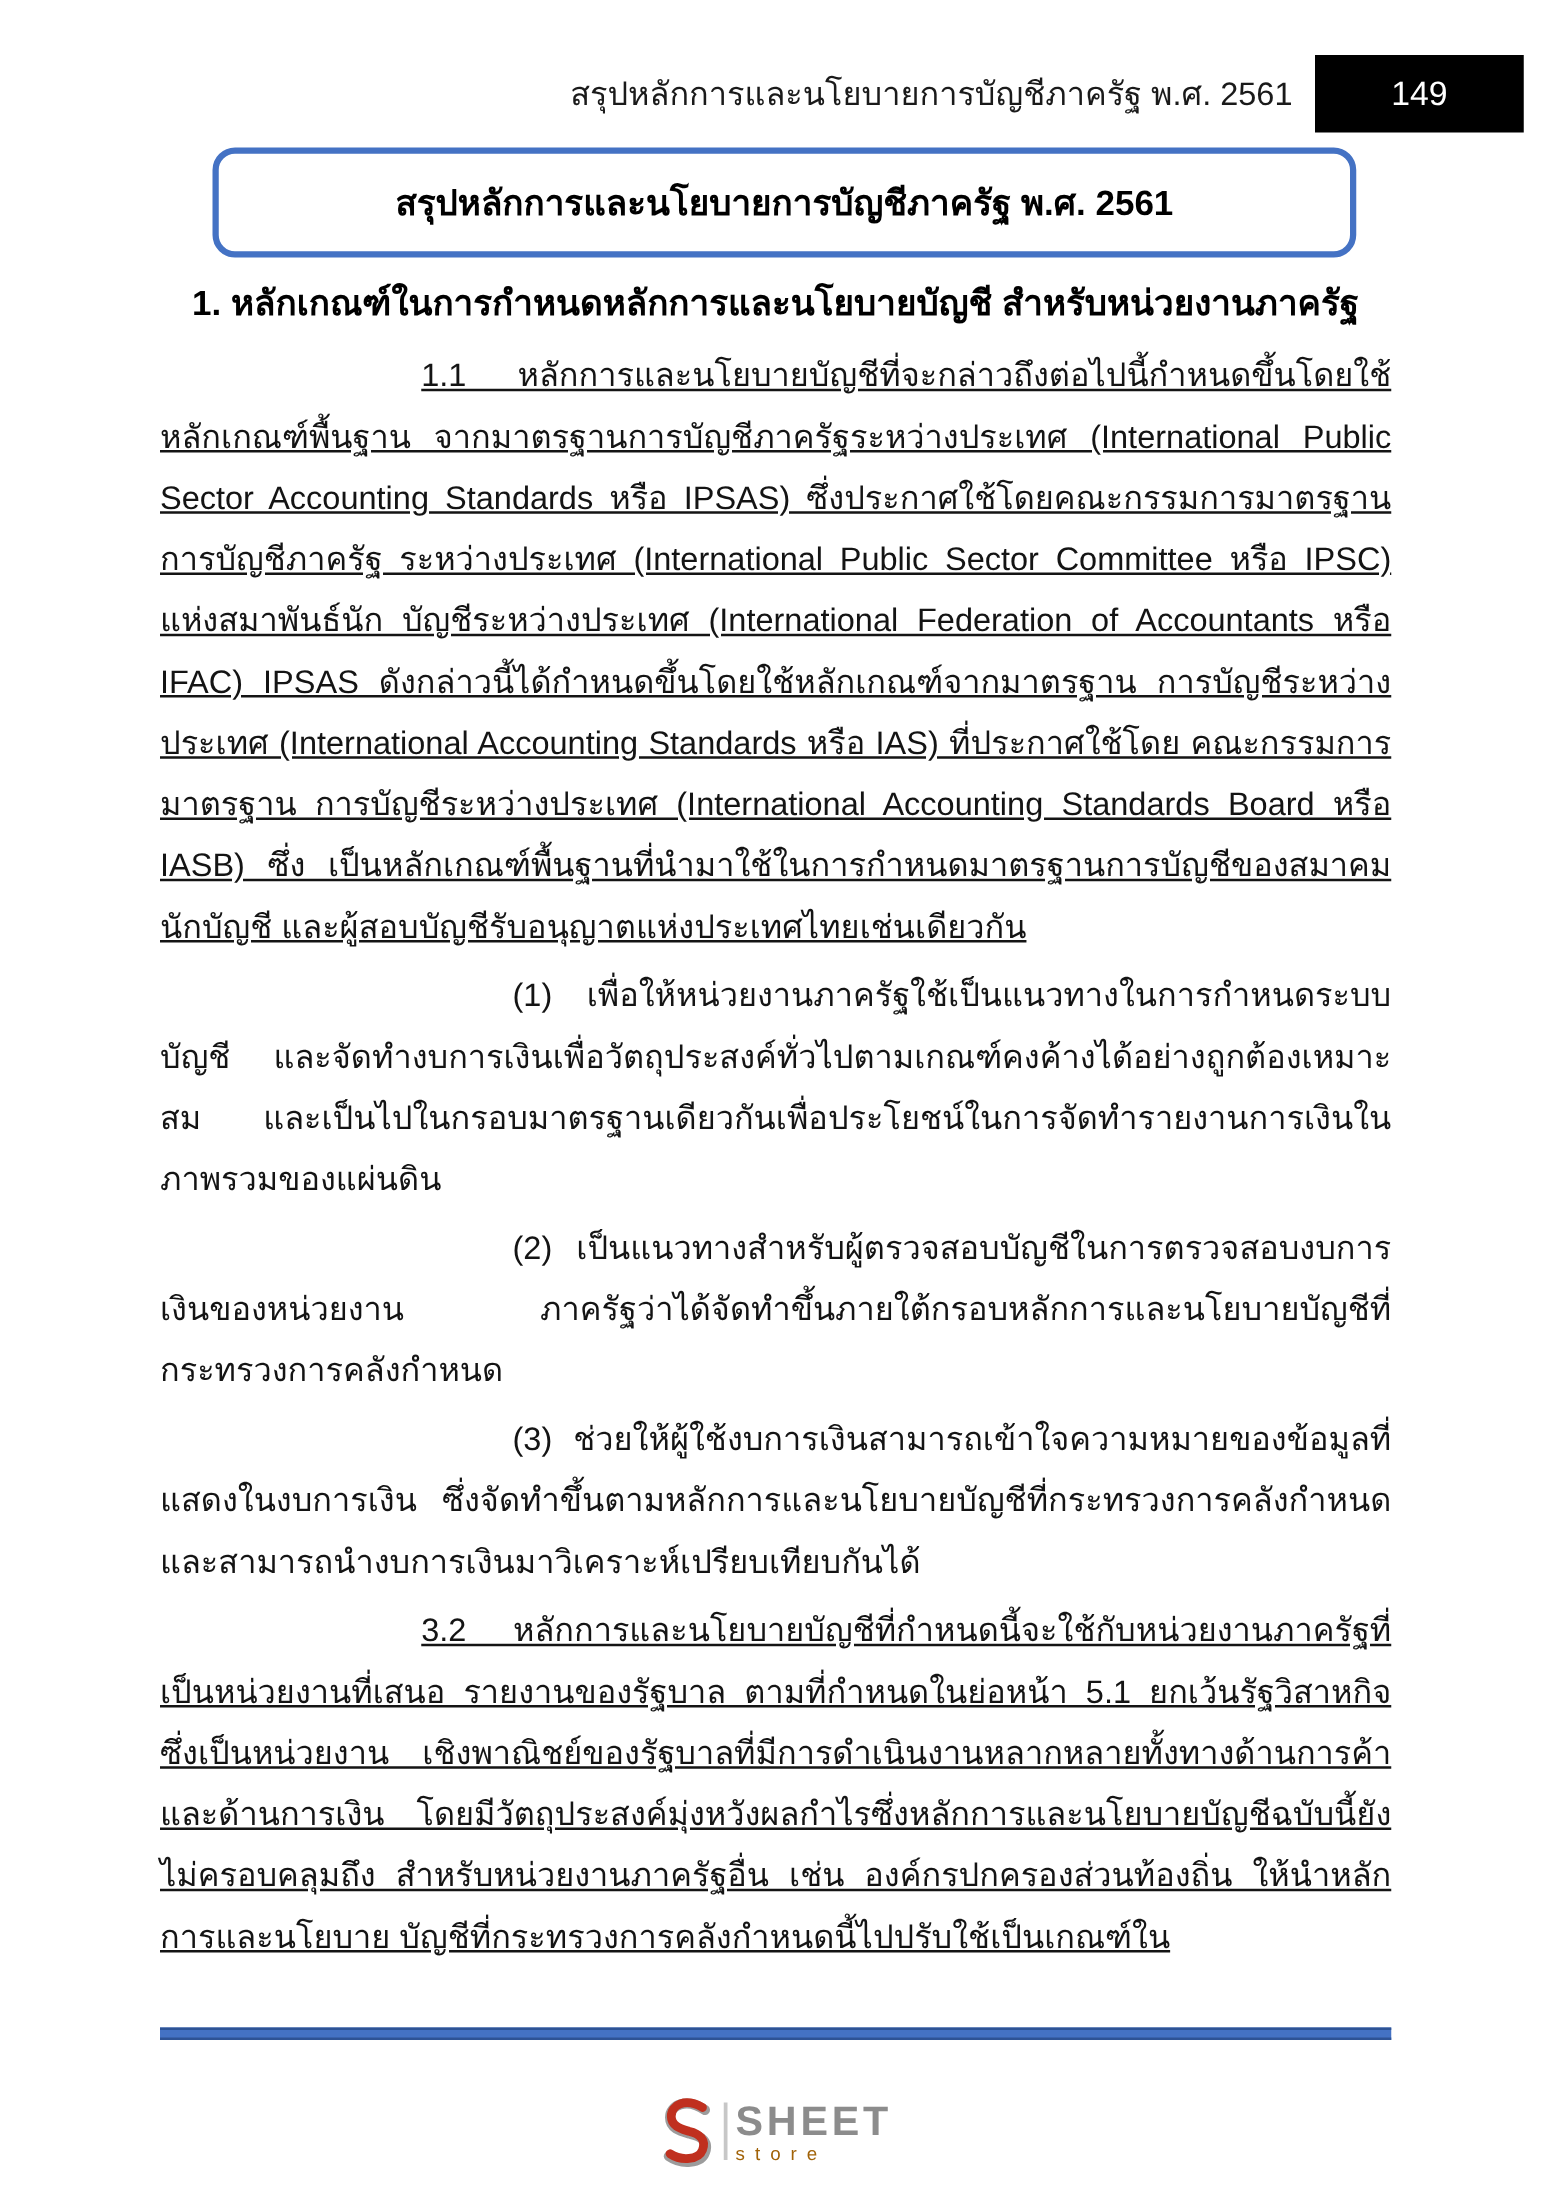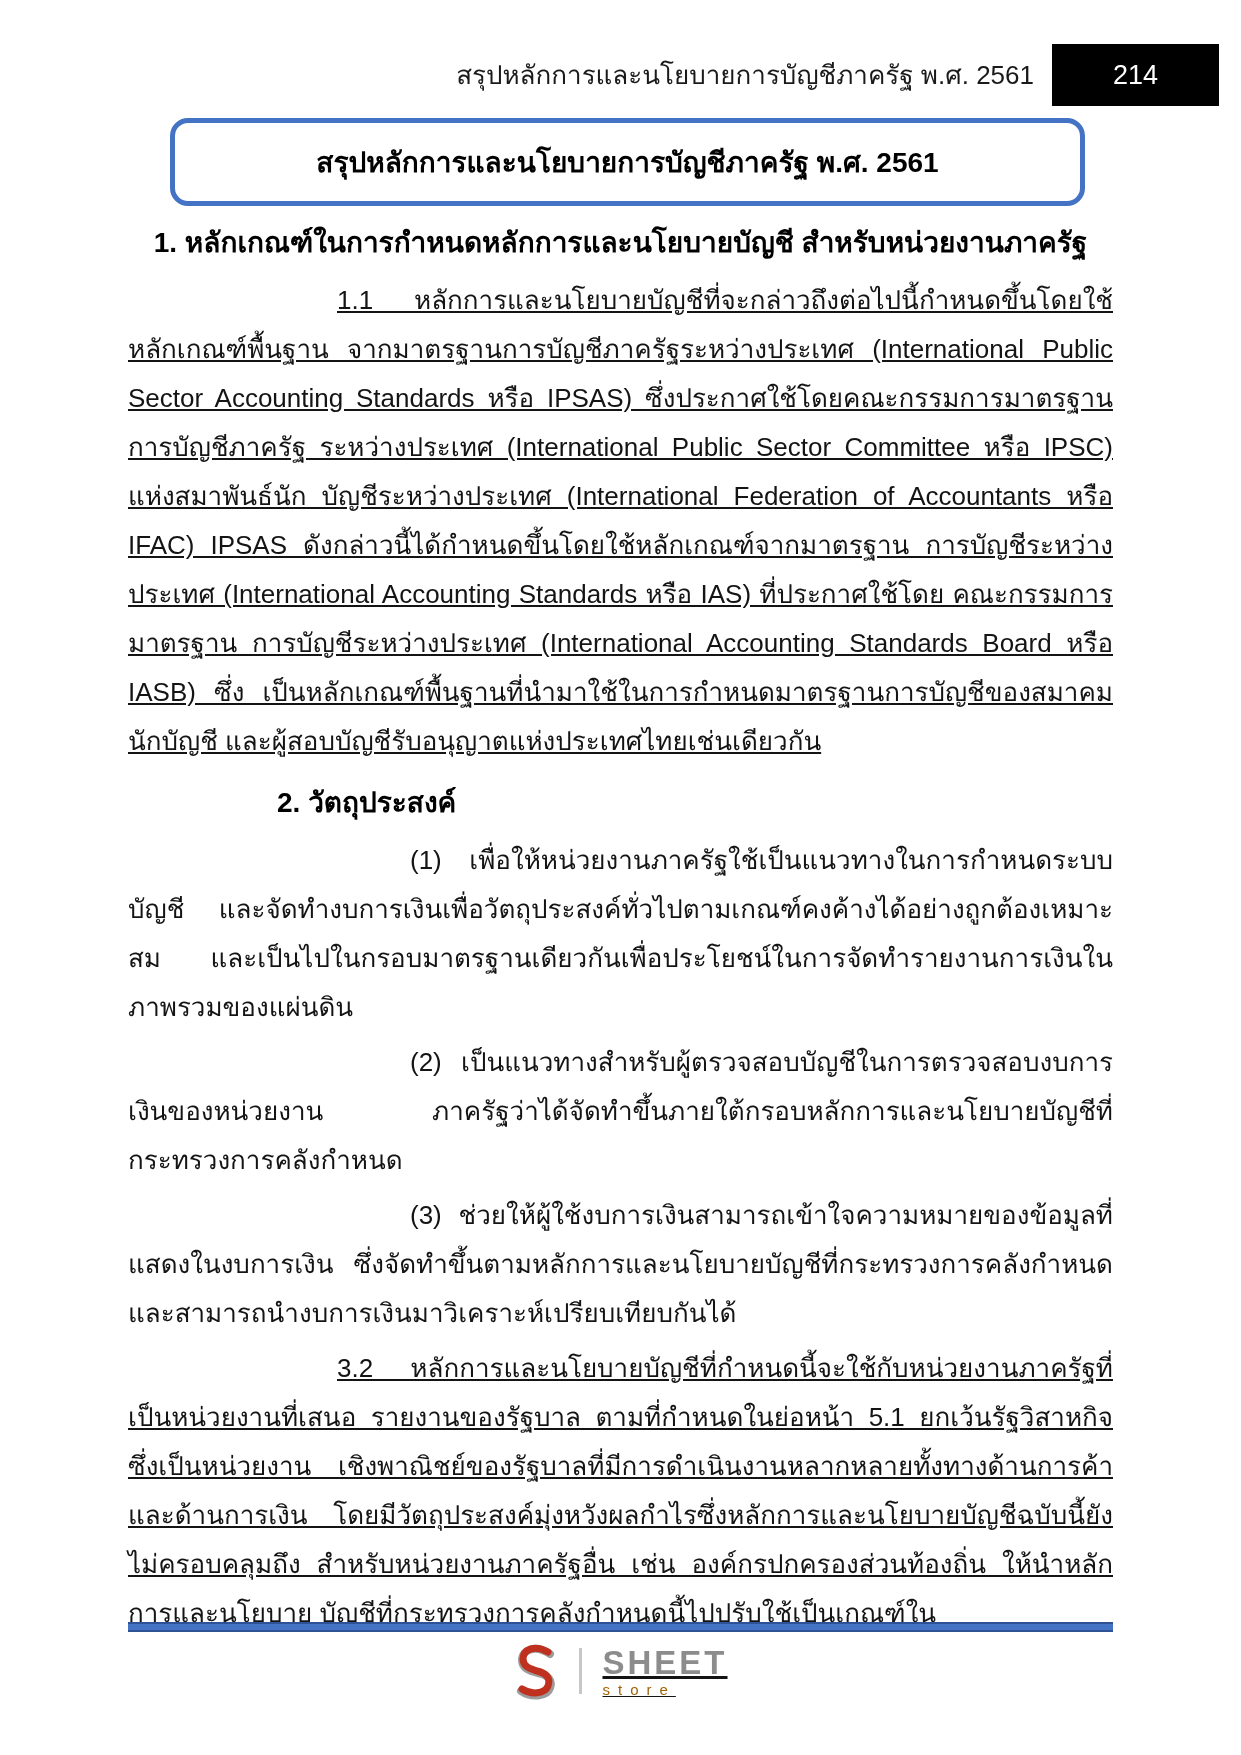--- a/index.html
+++ b/index.html
@@ -44,54 +44,53 @@
   .para{margin:6px 0;text-indent:209px;text-decoration:underline;}
   .item{margin:6px 0;text-indent:282px;}
 
   
   .footer-bar{
     position:absolute;top:1622px;left:128px;width:985px;height:10px;
     box-sizing:border-box;background:#4472C4;
     border-top:2px solid #2E5395;border-bottom:2px solid #2E5395;
   }
   .footer-logo{
-    position:absolute;top:1642px;left:0;width:100%;
-    display:flex;align-items:center;justify-content:center;gap:20px;text-decoration:underline;
+    position:absolute;top:1676px;left:0;width:100%;
+    display:flex;align-items:center;justify-content:center;gap:6px;
   }
   .logo-mark{display:inline-flex;align-items:center;}
   .logo-divider{width:3px;height:46px;background:#c7c7c7;display:inline-block;}
   .logo-textblock{display:flex;flex-direction:column;align-items:flex-start;line-height:1;}
   .logo-name{
     font-weight:bold;font-size:33px;color:#8C8C8C;letter-spacing:3px;
   }
   .logo-sub{
     font-size:15px;color:#a16207;letter-spacing:8px;margin-top:3px;
   }
 </style>
 </head>
 <body>
 
 <div class="page">
 
   <header class="page-header">
     <div class="running-title">สรุปหลักการและนโยบายการบัญชีภาครัฐ พ.ศ. 2561</div>
     <div class="page-number-box">
-      <span>214</span>
+      <span>149</span>
     </div>
   </header>
 
   <div class="title-box">
     <span class="title-text">สรุปหลักการและนโยบายการบัญชีภาครัฐ พ.ศ. 2561</span>
   </div>
 
   <main class="content">
     <h2 class="sec-heading centered">1. หลักเกณฑ์ในการกำหนดหลักการและนโยบายบัญชี สำหรับหน่วยงานภาครัฐ</h2>
     <p class="para">1.1 หลักการและนโยบายบัญชีที่จะกล่าวถึงต่อไปนี้กำหนดขึ้นโดยใช้หลักเกณฑ์พื้นฐาน จากมาตรฐานการบัญชีภาครัฐระหว่างประเทศ (International Public Sector Accounting Standards หรือ IPSAS) ซึ่งประกาศใช้โดยคณะกรรมการมาตรฐานการบัญชีภาครัฐ ระหว่างประเทศ (International Public Sector Committee หรือ IPSC) แห่งสมาพันธ์นัก บัญชีระหว่างประเทศ (International Federation of Accountants หรือ IFAC) IPSAS ดังกล่าวนี้ได้กำหนดขึ้นโดยใช้หลักเกณฑ์จากมาตรฐาน การบัญชีระหว่างประเทศ (International Accounting Standards หรือ IAS) ที่ประกาศใช้โดย คณะกรรมการมาตรฐาน การบัญชีระหว่างประเทศ (International Accounting Standards Board หรือ IASB) ซึ่ง เป็นหลักเกณฑ์พื้นฐานที่นำมาใช้ในการกำหนดมาตรฐานการบัญชีของสมาคมนักบัญชี และผู้สอบบัญชีรับอนุญาตแห่งประเทศไทยเช่นเดียวกัน</p>
 
-    <h2 class="sec-heading">2. วัตถุประสงค์</h2>
     <p class="item">(1) เพื่อให้หน่วยงานภาครัฐใช้เป็นแนวทางในการกำหนดระบบบัญชี และจัดทำงบการเงินเพื่อวัตถุประสงค์ทั่วไปตามเกณฑ์คงค้างได้อย่างถูกต้องเหมาะสม และเป็นไปในกรอบมาตรฐานเดียวกันเพื่อประโยชน์ในการจัดทำรายงานการเงินใน ภาพรวมของแผ่นดิน</p>
     <p class="item">(2) เป็นแนวทางสำหรับผู้ตรวจสอบบัญชีในการตรวจสอบงบการเงินของหน่วยงาน ภาครัฐว่าได้จัดทำขึ้นภายใต้กรอบหลักการและนโยบายบัญชีที่กระทรวงการคลังกำหนด</p>
     <p class="item">(3) ช่วยให้ผู้ใช้งบการเงินสามารถเข้าใจความหมายของข้อมูลที่แสดงในงบการเงิน ซึ่งจัดทำขึ้นตามหลักการและนโยบายบัญชีที่กระทรวงการคลังกำหนด และสามารถนำงบการเงินมาวิเคราะห์เปรียบเทียบกันได้</p>
 
     <p class="para">3.2 หลักการและนโยบายบัญชีที่กำหนดนี้จะใช้กับหน่วยงานภาครัฐที่เป็นหน่วยงานที่เสนอ รายงานของรัฐบาล ตามที่กำหนดในย่อหน้า 5.1 ยกเว้นรัฐวิสาหกิจซึ่งเป็นหน่วยงาน เชิงพาณิชย์ของรัฐบาลที่มีการดำเนินงานหลากหลายทั้งทางด้านการค้าและด้านการเงิน โดยมีวัตถุประสงค์มุ่งหวังผลกำไรซึ่งหลักการและนโยบายบัญชีฉบับนี้ยังไม่ครอบคลุมถึง สำหรับหน่วยงานภาครัฐอื่น เช่น องค์กรปกครองส่วนท้องถิ่น ให้นำหลักการและนโยบาย บัญชีที่กระทรวงการคลังกำหนดนี้ไปปรับใช้เป็นเกณฑ์ใน</p>
   </main>
 
   <div class="footer-bar"></div>
 
   <div class="footer-logo">

